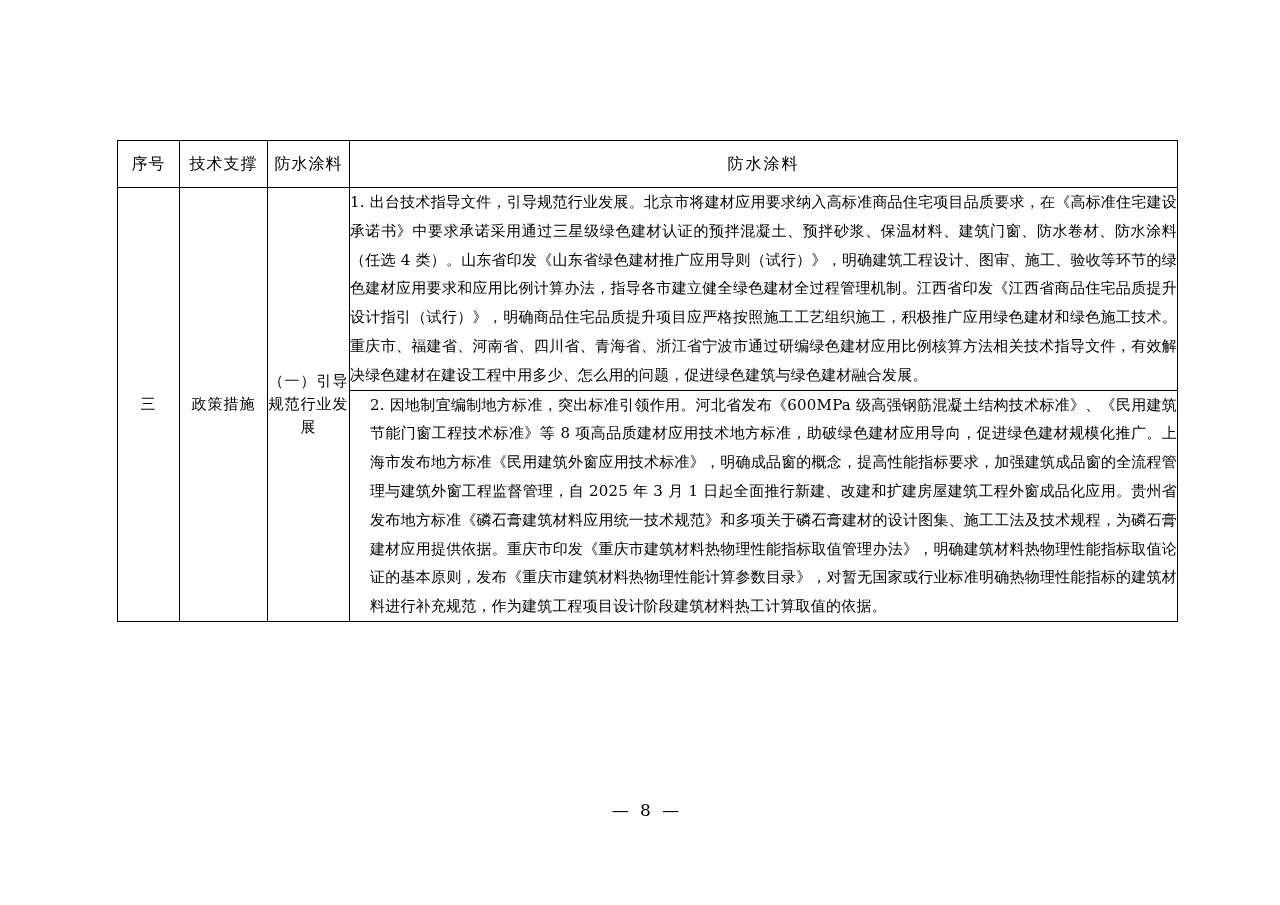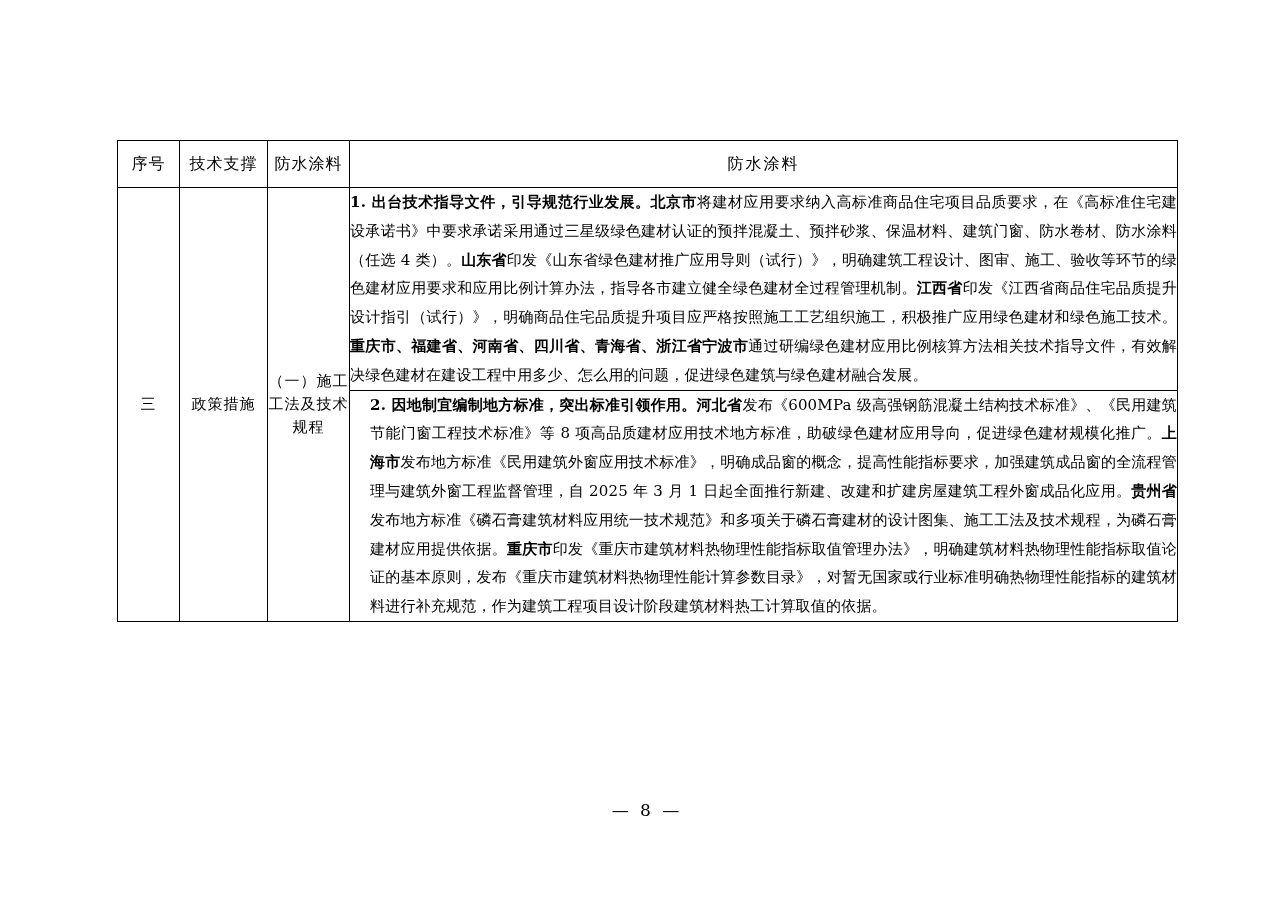--- a/index.html
+++ b/index.html
@@ -70,21 +70,21 @@
     padding-left: 20px;
   }
   .para {
     font-size: 15px;
     line-height: 1.92;
     text-align: justify;
     text-justify: inter-ideograph;
     margin: 0;
     letter-spacing: 0.2px;
   }
-  .b { font-weight: bold; }
+  .b { font-weight: normal; }
 
   .page-number {
     position: absolute;
     left: 0;
     top: 800px;
     width: 1280px;
     text-align: center;
     font-size: 17px;
     letter-spacing: 3px;
   }
@@ -106,21 +106,21 @@
         <th class="hdr-cell">序号</th>
         <th class="hdr-cell">技术支撑</th>
         <th class="hdr-cell">防水涂料</th>
         <th class="hdr-cell hdr-detail">防水涂料</th>
       </tr>
     </thead>
     <tbody>
       <tr>
         <td class="seq-cell" rowspan="2">三</td>
         <td class="pol-cell" rowspan="2">政策措施</td>
-        <td class="meas-cell" rowspan="2">（一）施工工法及技术规程</td>
+        <td class="meas-cell" rowspan="2">（一）引导规范行业发展</td>
         <td class="detail-cell">
           <p class="para" id="para-0"><span class="b">1. 出台技术指导文件，引导规范行业发展。</span><span class="b">北京市</span><span>将建材应用要求纳入高标准商品住宅项目品质要求，在《高标准住宅建设承诺书》中要求承诺采用通过三星级绿色建材认证的预拌混凝土、预拌砂浆、保温材料、建筑门窗、防水卷材、防水涂料（任选 4 类）。</span><span class="b">山东省</span><span>印发《山东省绿色建材推广应用导则（试行）》，明确建筑工程设计、图审、施工、验收等环节的绿色建材应用要求和应用比例计算办法，指导各市建立健全绿色建材全过程管理机制。</span><span class="b">江西省</span><span>印发《江西省商品住宅品质提升设计指引（试行）》，明确商品住宅品质提升项目应严格按照施工工艺组织施工，积极推广应用绿色建材和绿色施工技术。</span><span class="b">重庆市、福建省、河南省、四川省、青海省、浙江省宁波市</span><span>通过研编绿色建材应用比例核算方法相关技术指导文件，有效解决绿色建材在建设工程中用多少、怎么用的问题，促进绿色建筑与绿色建材融合发展。</span></p>
         </td>
       </tr>
       <tr>
         <td class="detail-cell second">
           <p class="para" id="para-1"><span class="b">2. 因地制宜编制地方标准，突出标准引领作用。</span><span class="b">河北省</span><span>发布《600MPa 级高强钢筋混凝土结构技术标准》、《民用建筑节能门窗工程技术标准》等 8 项高品质建材应用技术地方标准，助破绿色建材应用导向，促进绿色建材规模化推广。</span><span class="b">上海市</span><span>发布地方标准《民用建筑外窗应用技术标准》，明确成品窗的概念，提高性能指标要求，加强建筑成品窗的全流程管理与建筑外窗工程监督管理，自 2025 年 3 月 1 日起全面推行新建、改建和扩建房屋建筑工程外窗成品化应用。</span><span class="b">贵州省</span><span>发布地方标准《磷石膏建筑材料应用统一技术规范》和多项关于磷石膏建材的设计图集、施工工法及技术规程，为磷石膏建材应用提供依据。</span><span class="b">重庆市</span><span>印发《重庆市建筑材料热物理性能指标取值管理办法》，明确建筑材料热物理性能指标取值论证的基本原则，发布《重庆市建筑材料热物理性能计算参数目录》，对暂无国家或行业标准明确热物理性能指标的建筑材料进行补充规范，作为建筑工程项目设计阶段建筑材料热工计算取值的依据。</span></p>
         </td>
       </tr>
     </tbody>

